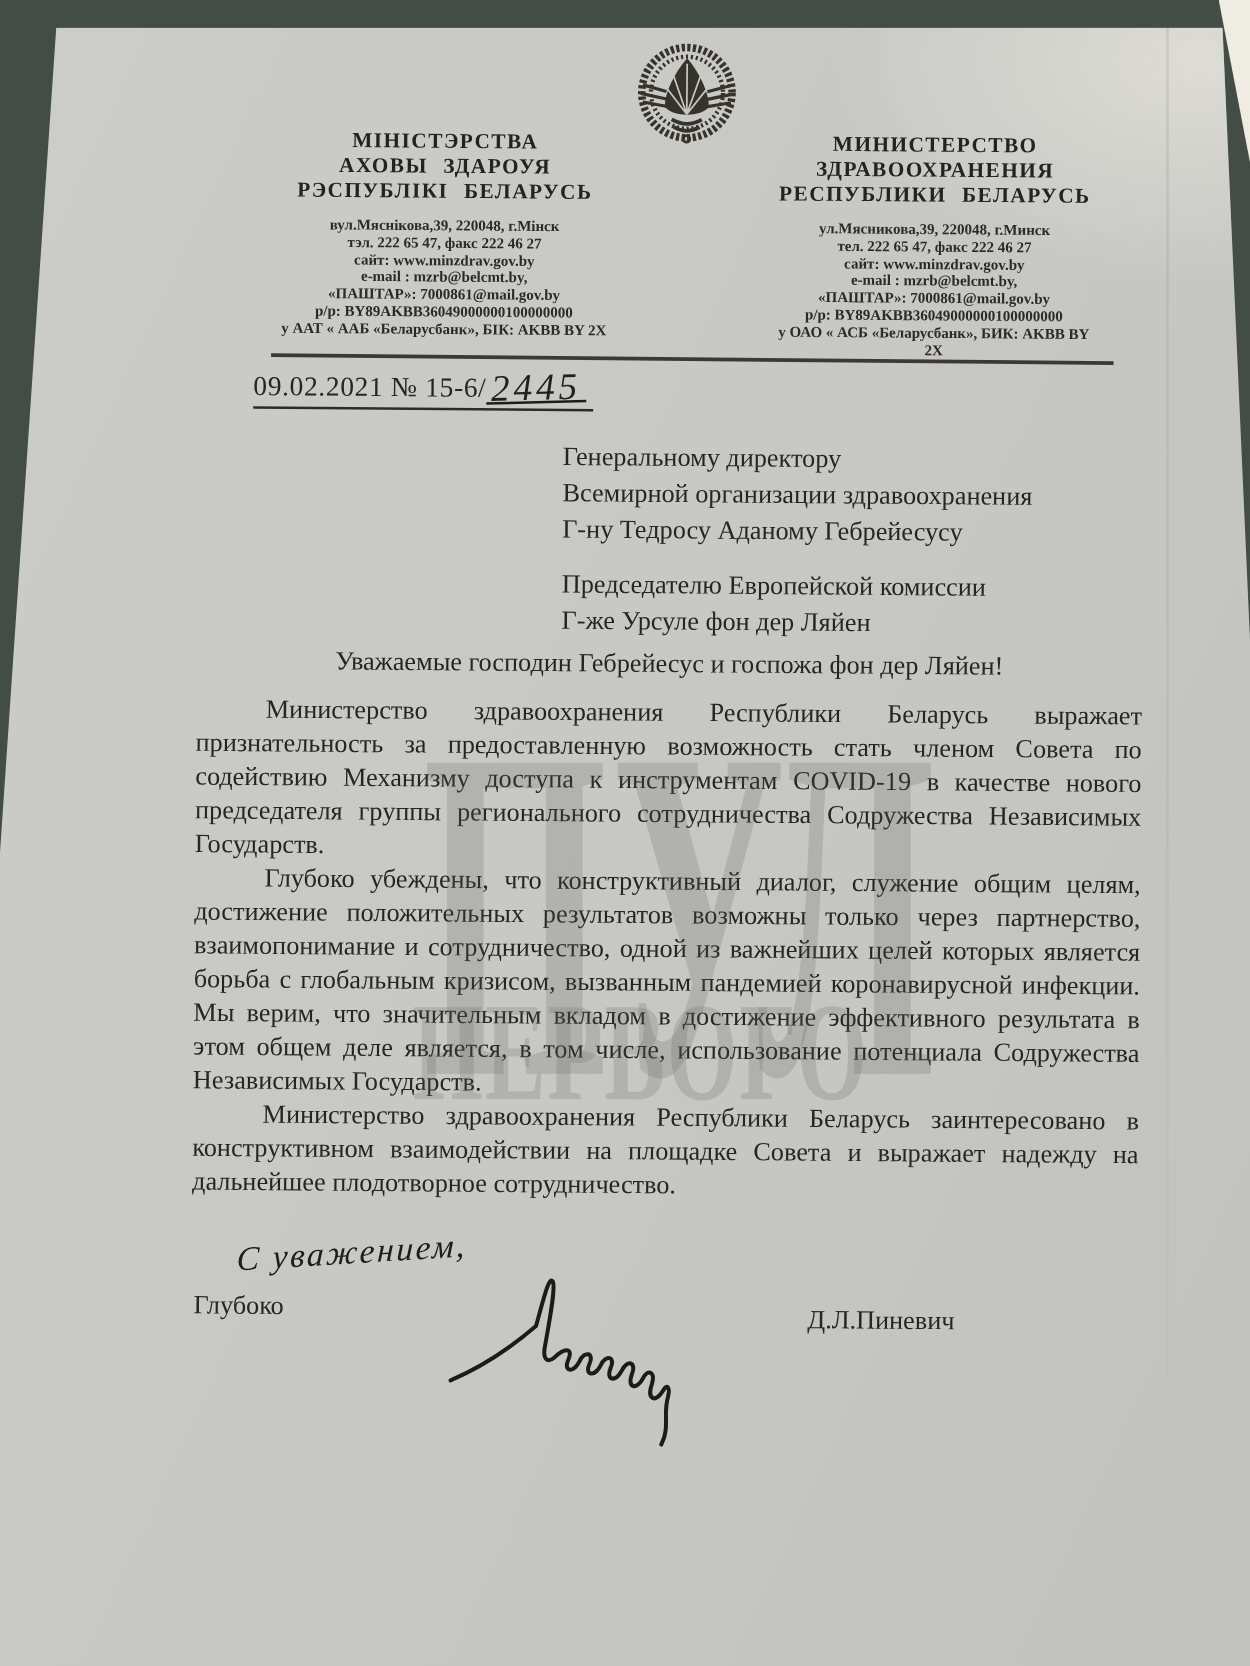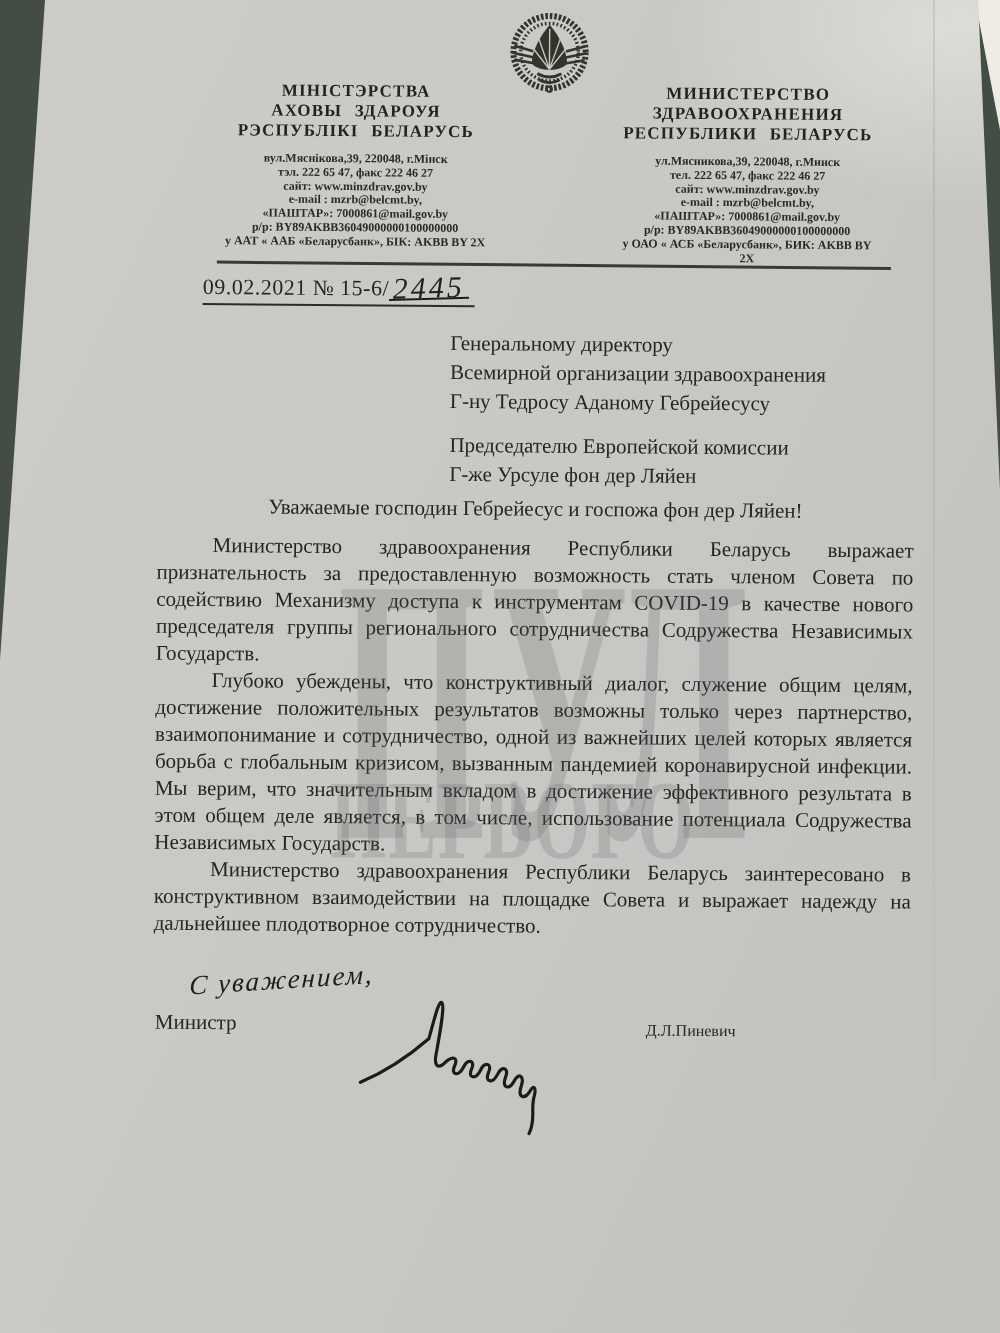--- a/index.html
+++ b/index.html
@@ -15,20 +15,21 @@
     position:absolute;inset:0;
     background:#efede3;
     clip-path:polygon(975px 0px,1000px 0px,1000px 130px);
   }
   .paper{
     position:absolute;inset:0;
     background:
       radial-gradient(420px 260px at 96% 2%, rgba(240,238,230,0.55), rgba(240,238,230,0) 70%),
       linear-gradient(115deg,#cccdc9 0%,#c7c8c4 55%,#c1c2be 100%);
     clip-path:polygon(45px 0px,978px 0px,1000px 490px,1000px 1333px,0px 1333px,0px 660px);
+    margin-top:22px;
   }
   .crease{
     position:absolute;left:933px;top:0;width:2px;height:1080px;
     background:linear-gradient(rgba(90,90,84,0.14),rgba(90,90,84,0.03));
   }
   .content{position:absolute;inset:0;transform:rotate(0.45deg);transform-origin:200px 120px;color:#26261f;}
 
   
   .emblem{position:absolute;left:506px;top:8px;width:86px;height:88px;}
   .lh-block{position:absolute;top:80px;width:320px;text-align:center;}
@@ -68,21 +69,21 @@
   .wm1{position:absolute;left:338px;top:520px;font-size:380px;line-height:1;font-weight:bold;
        transform:scaleX(0.5);transform-origin:left top;letter-spacing:6px;}
   .wm2{position:absolute;left:330px;top:764px;font-size:112px;line-height:1;font-weight:bold;
        transform:scaleX(0.65);transform-origin:left top;letter-spacing:2px;}
 
   
   .regards{position:absolute;left:196px;top:964px;font-size:27px;font-style:italic;
     letter-spacing:2px;transform:rotate(-4deg) skewX(-6deg);color:#1d1d19;}
   .minister{position:absolute;left:162px;top:1010px;font-size:21px;}
   .sig{position:absolute;left:362px;top:985px;}
-  .minister-name{position:absolute;left:653px;top:1018px;font-size:16px;}
+  .minister-name{position:absolute;left:653px;top:1018px;font-size:21px;}
 </style>
 </head>
 <body>
 
 <div class="scene">
   <div class="corner-light"></div>
 
   <div class="paper">
     <div class="crease"></div>
 
@@ -155,21 +156,21 @@
 
       <div class="salutation">Уважаемые господин Гебрейесус и госпожа фон дер Ляйен!</div>
 
       <div class="bodytext">
         <p>Министерство здравоохранения Республики Беларусь выражает признательность за предоставленную возможность  стать членом Совета по содействию Механизму доступа к инструментам COVID-19 в качестве нового председателя группы регионального сотрудничества Содружества Независимых Государств.</p>
         <p>Глубоко убеждены, что конструктивный диалог, служение общим целям, достижение положительных результатов возможны только через партнерство, взаимопонимание и сотрудничество, одной из важнейших целей которых является борьба с глобальным кризисом, вызванным пандемией коронавирусной инфекции. Мы верим, что значительным вкладом в достижение эффективного результата в этом общем деле является, в том числе, использование потенциала Содружества Независимых Государств.</p>
         <p>Министерство здравоохранения Республики Беларусь заинтересовано в конструктивном взаимодействии на площадке Совета и выражает надежду на дальнейшее плодотворное сотрудничество.</p>
       </div>
 
       <div class="regards">С уважением,</div>
-      <div class="minister">Министр</div>
+      <div class="minister">Глубоко</div>
       <div class="sig">
         <svg width="230" height="150" viewBox="0 0 230 150">
           <path d="M6,96 C34,84 58,66 74,52 C80,30 84,12 87,16 C90,20 84,52 81,70 C80,78 83,82 89,77 C98,68 104,70 100,79 C96,88 104,90 109,80 C113,71 121,73 117,82 C113,91 121,93 126,83 C130,74 138,76 134,85 C130,95 138,97 143,87 C147,78 155,80 151,90 C147,101 155,103 160,93 C164,85 170,88 167,98 C163,110 170,113 176,103 C179,97 182,100 180,108 C176,122 182,132 175,146" fill="none" stroke="#1b1b17" stroke-width="3.2" stroke-linecap="round"></path>
         </svg>
       </div>
       <div class="minister-name">Д.Л.Пиневич</div>
     </div>
 
     <div class="watermark">
       <div class="wm1">ПУЛ</div>

